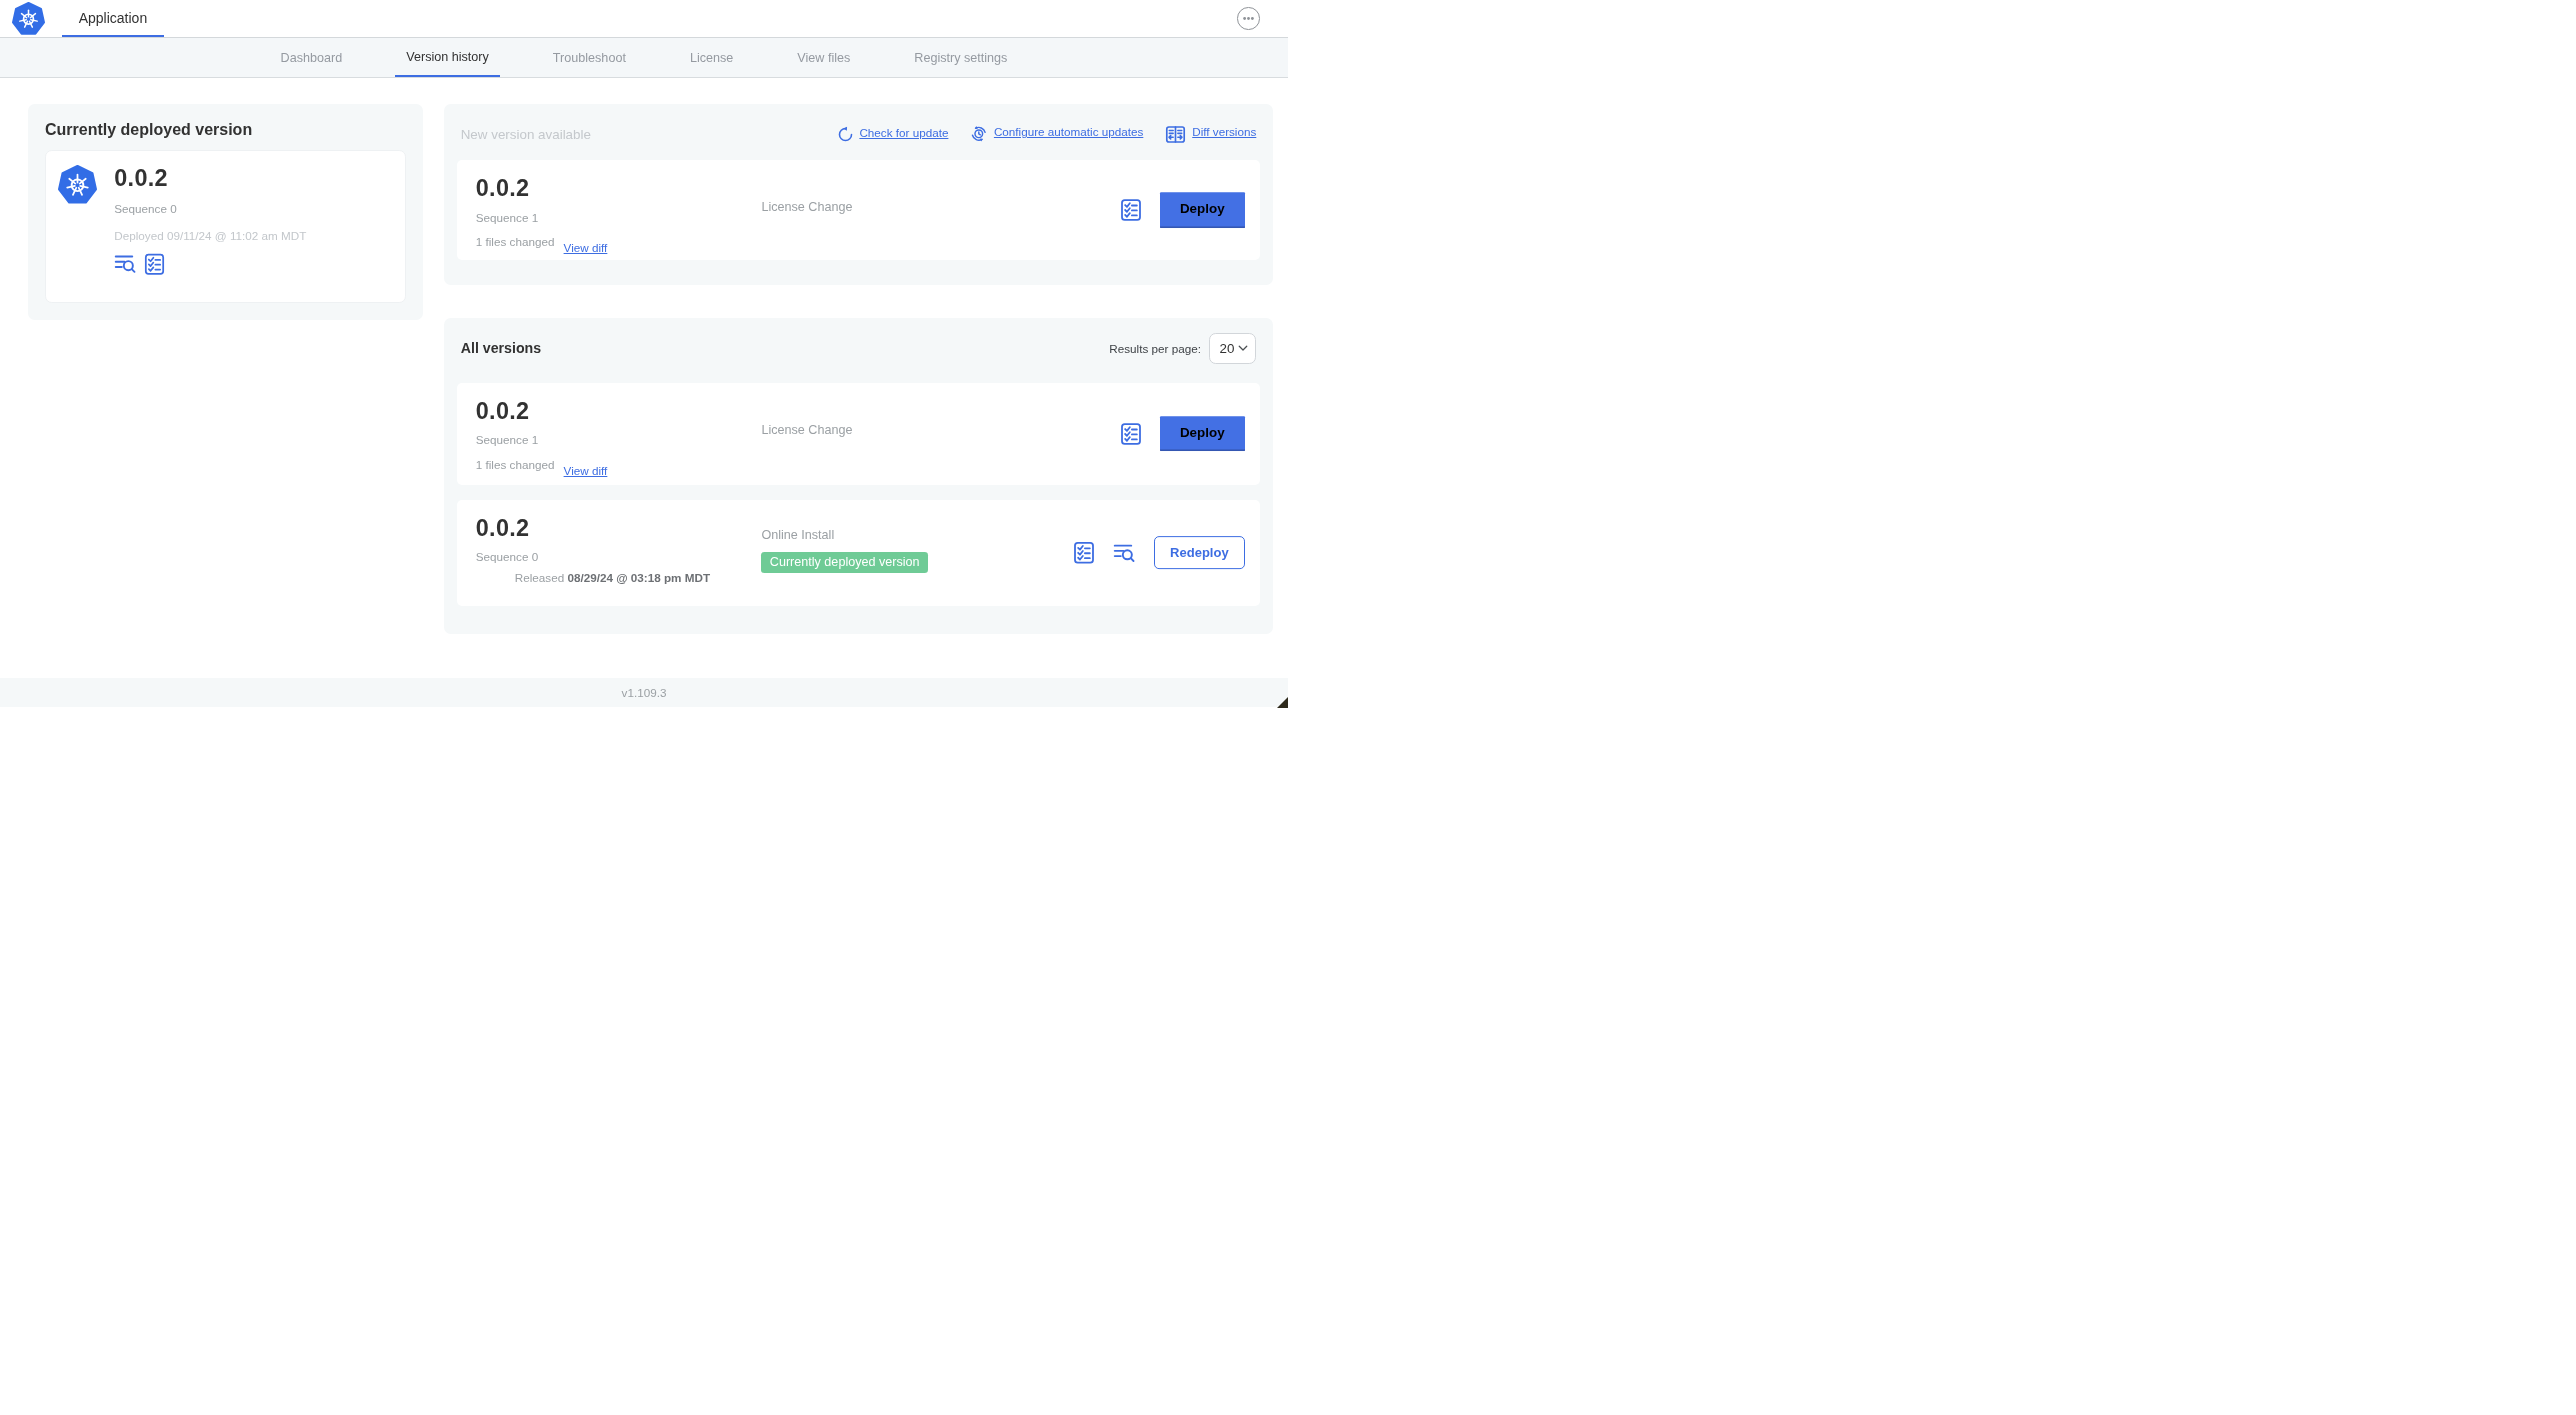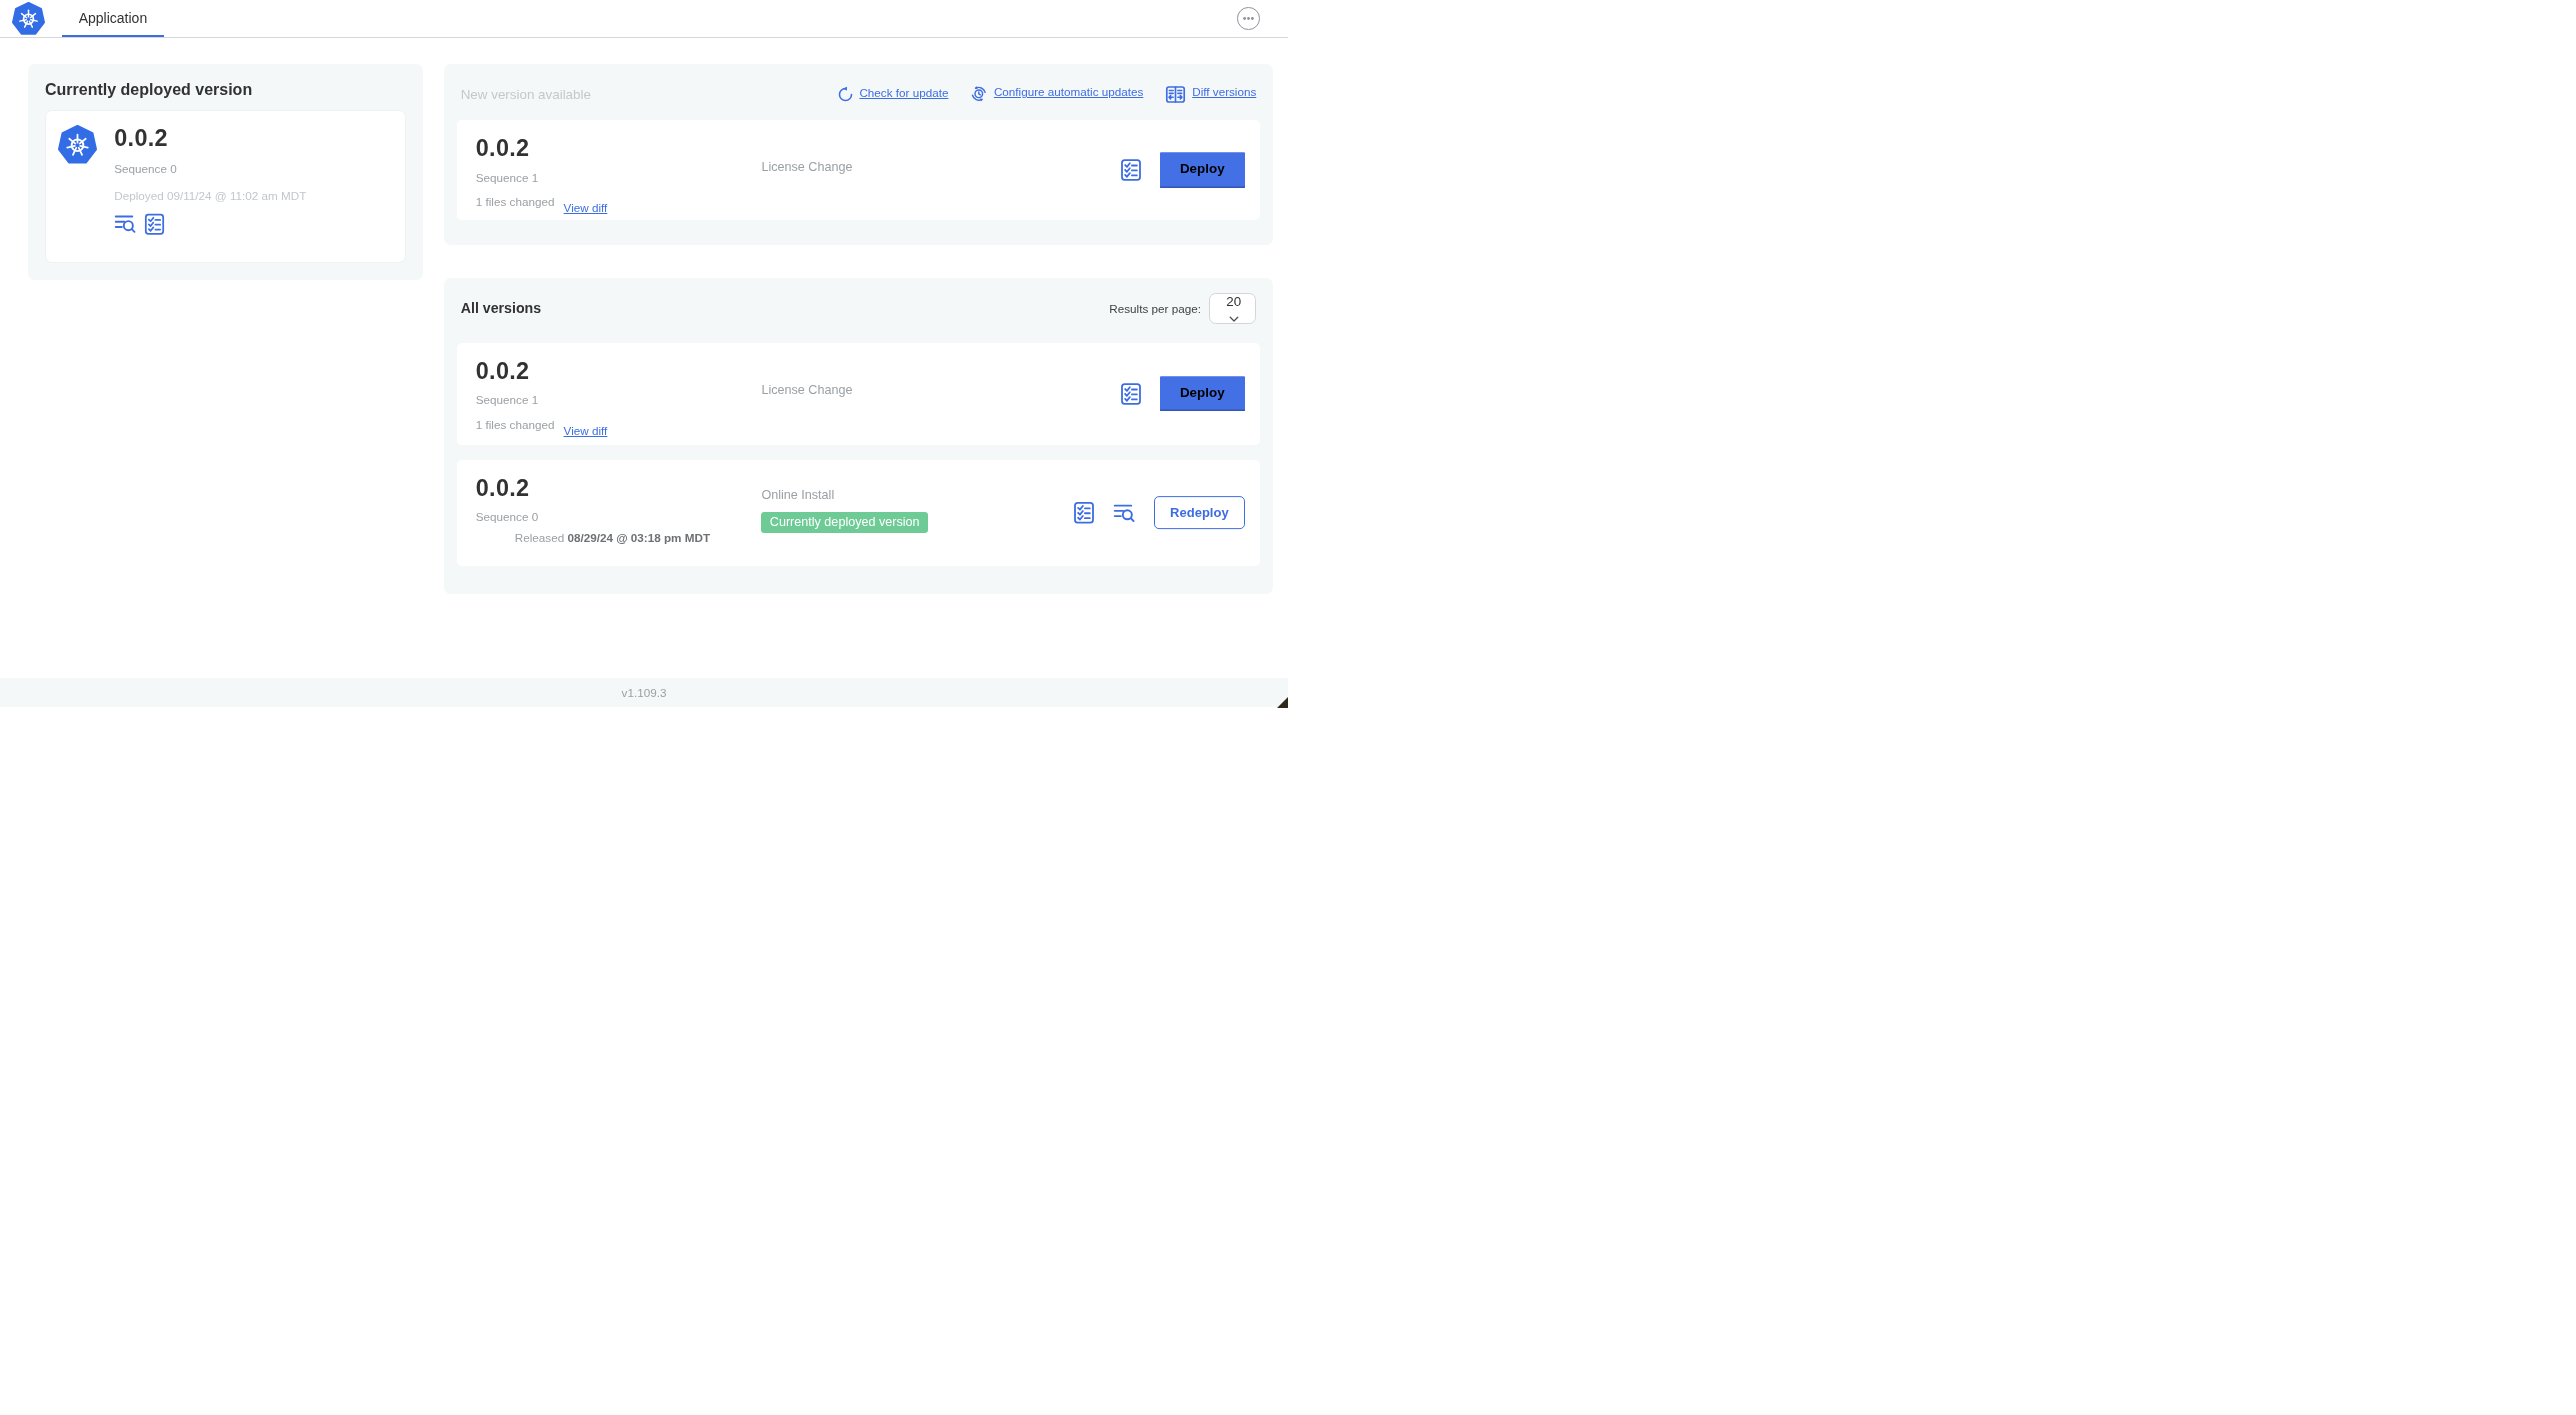--- a/index.html
+++ b/index.html
@@ -92,21 +92,21 @@
     text-decoration:underline;
     display:flex; align-items:flex-start; gap:5.9px; cursor:pointer;
   }
   .blue-link svg{ flex-shrink:0; }
 
   .rpp{ margin-left:auto; display:flex; align-items:center; gap:8.4px; font-size:11.7px; color:#3f4347; }
   .rpp-select{
     width:47px; height:31px;
     background:#fff; border:0.8px solid #d2d6da; border-radius:6.7px;
     display:flex; align-items:center; justify-content:space-between;
-    padding:0 7.5px 0 9.2px; font-size:13.4px; color:#323232; cursor:pointer;flex-direction:column;
+    padding:0 7.5px 0 9.2px; font-size:13.4px; color:#323232; cursor:pointer;
   }
 
   .version-row{
     position:relative;
     background:#fff; border-radius:5px;
     padding:15px 17px 15px 18.4px;
   }
   .panel.new-version .version-row{ margin-top:10px; height:100px; }
   .row-1{ margin-top:18.4px; height:102px; }
   .row-2{ margin-top:15px; height:106px; }
@@ -233,20 +233,28 @@
     </div>
     <button class="overflow-btn">
       <span style="display:inline-flex">
         <svg viewBox="0 0 24 24" width="17" height="17">
             <use href="#dots"></use>
           </svg>
       </span>
     </button>
   </header>
 
+  <nav class="section-nav">
+    <div class="nav-tab">Dashboard</div>
+    <div class="nav-tab active">Version history</div>
+    <div class="nav-tab">Troubleshoot</div>
+    <div class="nav-tab">License</div>
+    <div class="nav-tab">View files</div>
+    <div class="nav-tab">Registry settings</div>
+  </nav>
 
   <main>
 
     <aside class="current-card">
       <h2>Currently deployed version</h2>
       <div class="deployed-card">
         <span class="big-logo">
           <svg viewBox="0 0 100 100" width="39" height="39">
               <use href="#k8s-wheel"></use>
             </svg>

